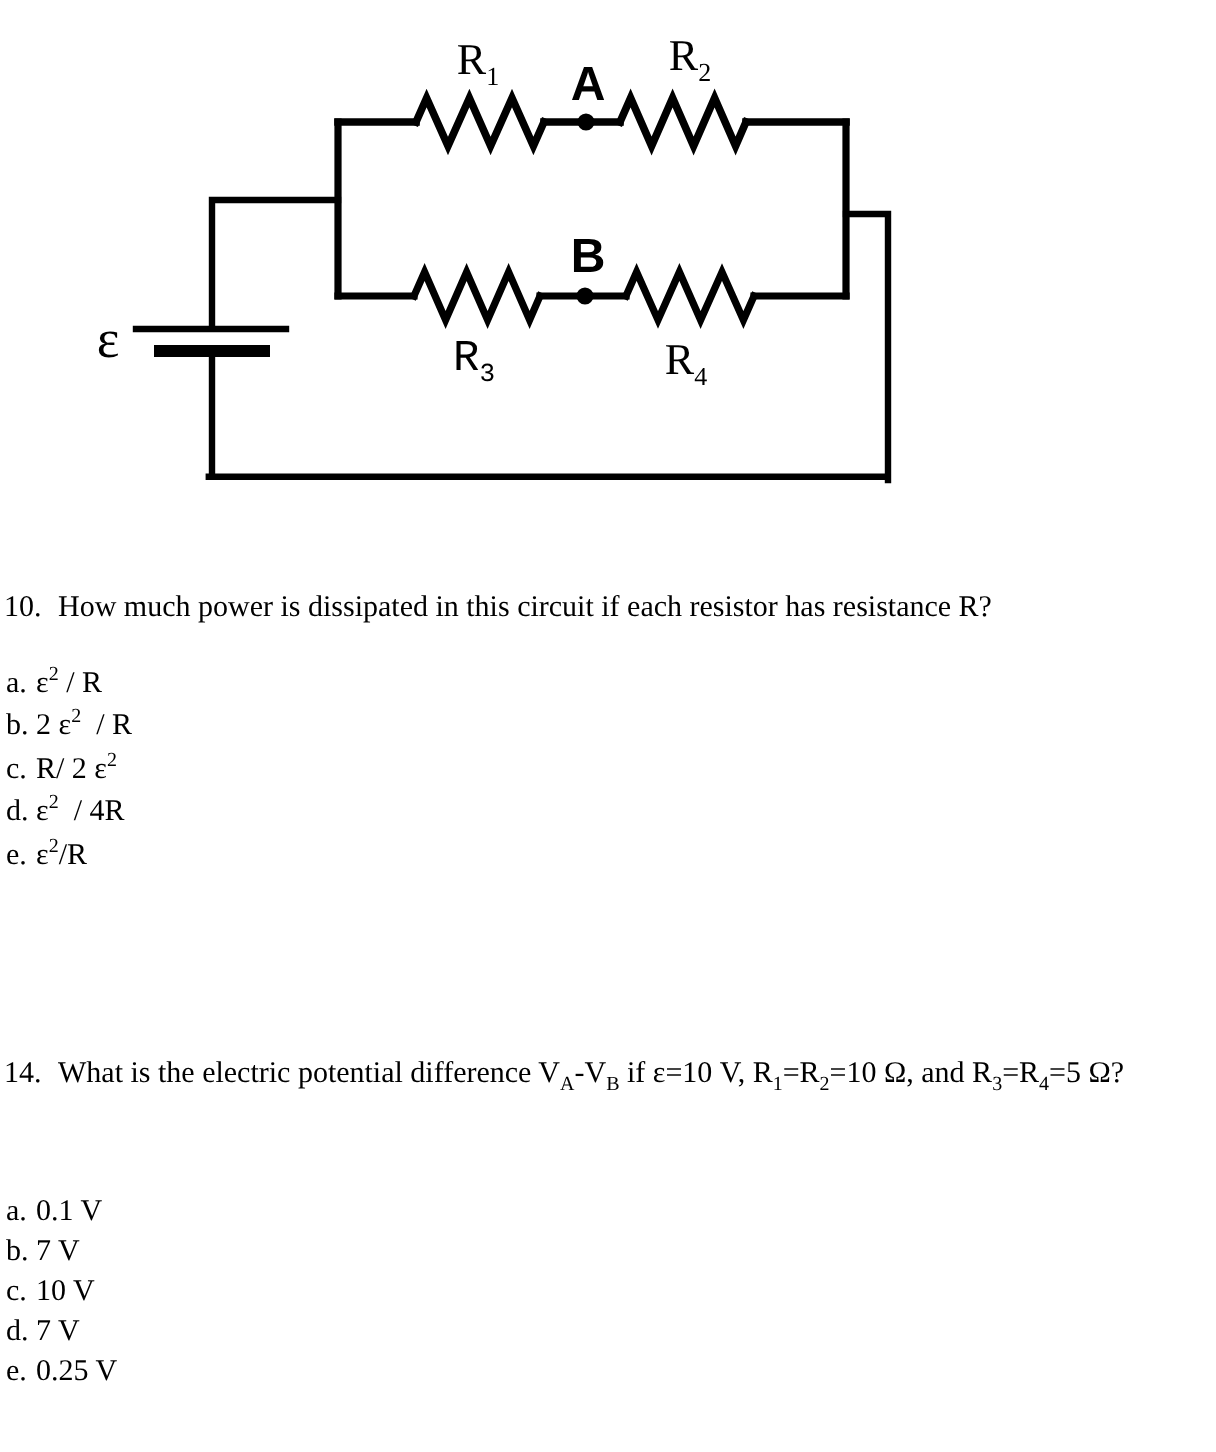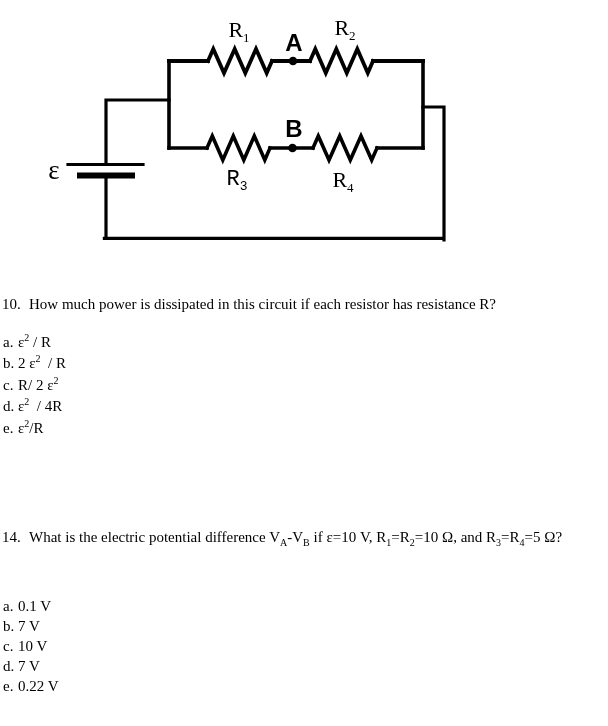--- a/index.html
+++ b/index.html
@@ -188,17 +188,17 @@
     <div class="opt-row">
       <span class="opt-letter">c.</span>
       <span class="opt-text">10 V</span>
     </div>
     <div class="opt-row">
       <span class="opt-letter">d.</span>
       <span class="opt-text">7 V</span>
     </div>
     <div class="opt-row">
       <span class="opt-letter">e.</span>
-      <span class="opt-text">0.22 V</span>
+      <span class="opt-text">0.25 V</span>
     </div>
   </div>
 
 </div>
 
 </body></html>

